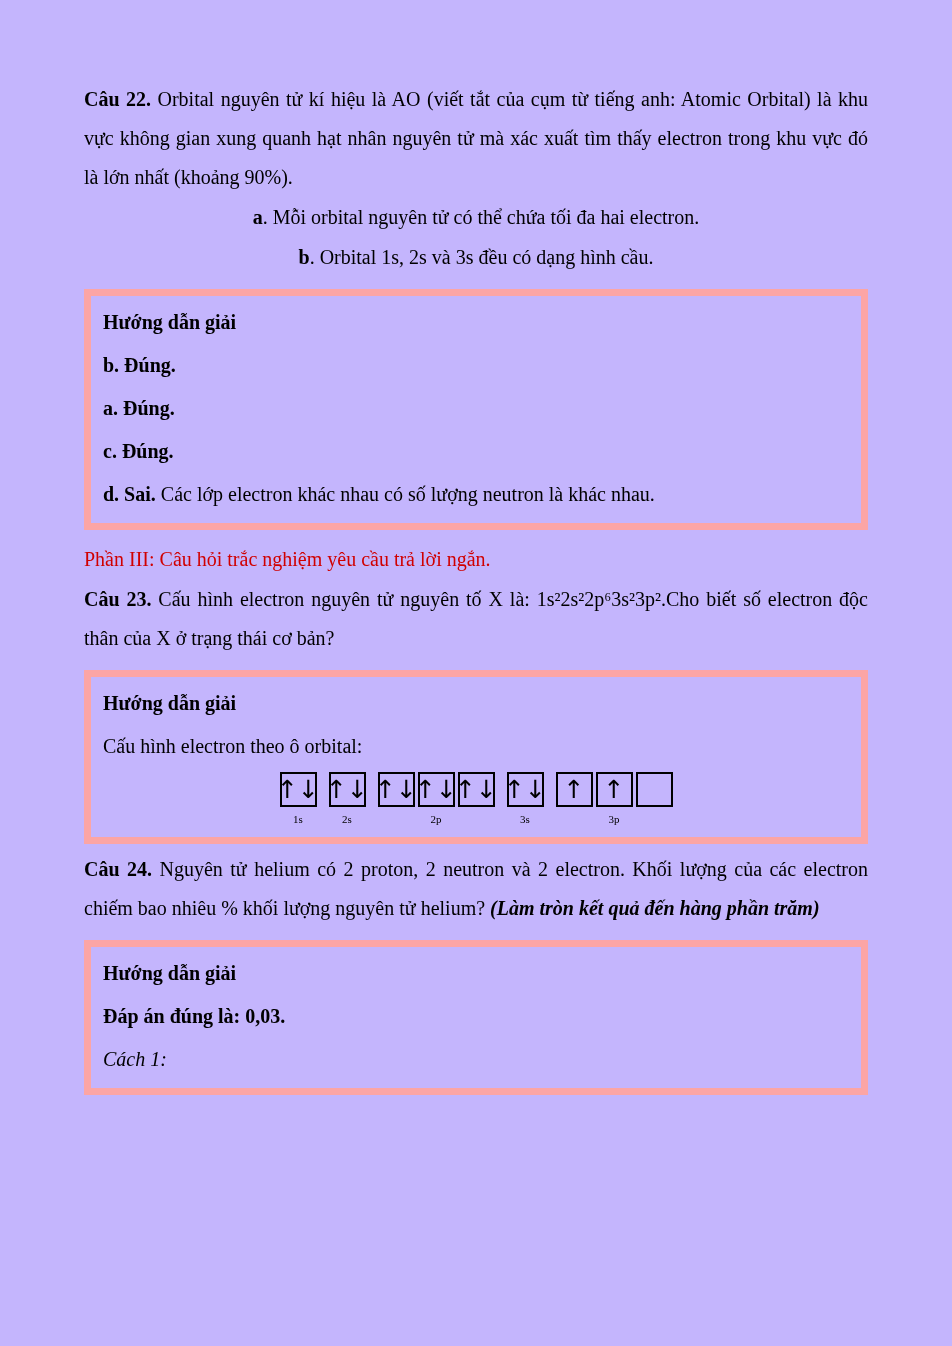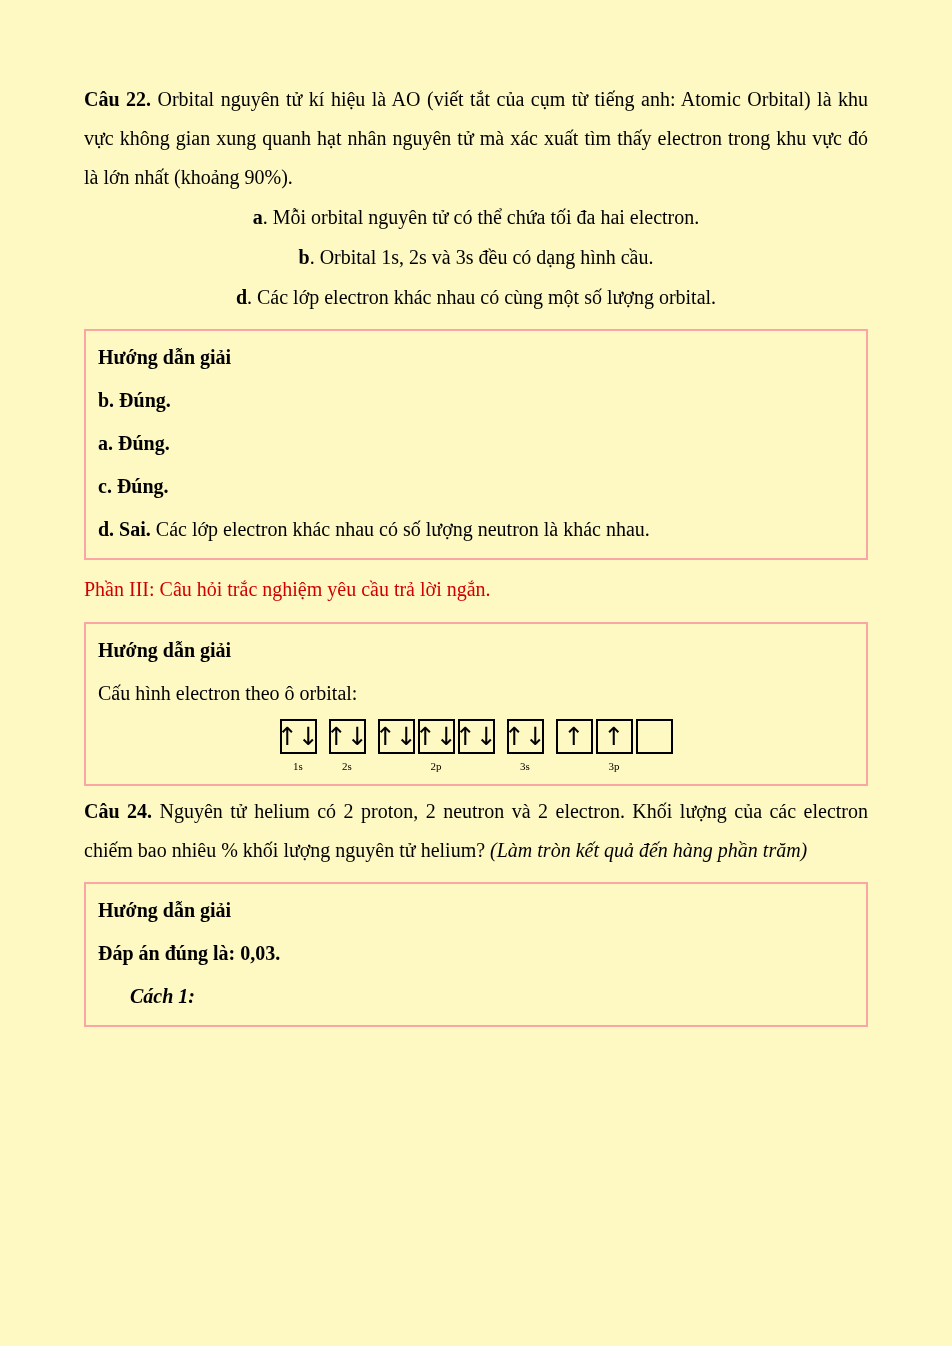--- a/index.html
+++ b/index.html
@@ -5,34 +5,34 @@
   * { margin:0; padding:0; box-sizing:border-box; }
   html, body { background:#ffffff; }
   body {
     width:952px; min-height:1346px;
     font-family:"Liberation Serif","DejaVu Serif",serif;
     color:#000;
   }
   .page {
     width:952px; min-height:1346px;
     padding:80px 84px 40px 84px;
-    background:#fef9c3;
+    background:#c4b5fd;
   }
   .para { font-size:20px; line-height:39px; text-align:justify; }
   .opt  { font-size:20px; line-height:40px;text-align:center; }
   .q-label { font-weight:bold; }
   .box {
-    border:2px solid #fca5a5;
+    border:7px solid #fca5a5;
     padding:5px 12px 7px 12px;
     margin-top:12px;
   }
   .box .line { font-size:20px; line-height:43px; text-align:left; }
   .bold { font-weight:bold; }
-  .italic { font-style:italic; }
-  .bold-italic { font-weight:bold; font-style:italic;margin-left:32px; }
+  .italic { font-style:italic;font-weight:bold; }
+  .bold-italic { font-weight:normal; font-style:italic; }
   .red-heading {
     color:var(--red,#d00000);
     font-weight:normal;
     font-size:20px; line-height:42px;
     margin-top:8px;
   }
   .mt { margin-top:6px; }
   .config { white-space:nowrap; }
   
   .orb-wrap { display:flex; justify-content:center; margin:4px 0 0 0; }
@@ -50,32 +50,32 @@
 </style>
 </head>
 <body>
 
 <div class="page">
 
   <p class="para"><span class="q-label">Câu 22.</span><span> Orbital nguyên tử kí hiệu là AO (viết tắt của cụm từ tiếng anh: Atomic Orbital) là khu vực không gian xung quanh hạt nhân nguyên tử mà xác xuất tìm thấy electron trong khu vực đó là lớn nhất (khoảng 90%).</span></p>
 
   <p class="opt"><span class="bold">a</span><span>. Mỗi orbital nguyên tử có thể chứa tối đa hai electron.</span></p>
   <p class="opt"><span class="bold">b</span><span>. Orbital 1s, 2s và 3s đều có dạng hình cầu.</span></p>
-  <p class="opt"><span class="bold">d</span><span>. Các lớp electron khác nhau có cùng một số lượng orbital.</span></p>
 
   <div class="box">
     <p class="line bold">Hướng dẫn giải</p>
     <p class="line bold">b. Đúng.</p>
     <p class="line bold">a. Đúng.</p>
     <p class="line bold">c. Đúng.</p>
     <p class="line"><span class="bold">d. Sai.</span><span> Các lớp electron khác nhau có số lượng neutron là khác nhau.</span></p>
   </div>
 
   <p class="red-heading">Phần III: Câu hỏi trắc nghiệm yêu cầu trả lời ngắn.</p>
 
+  <p class="para"><span class="q-label">Câu 23.</span><span> Cấu hình electron nguyên tử nguyên tố X là: </span><span class="config">1s²2s²2p⁶3s²3p².</span><span>Cho biết số electron độc thân của X ở trạng thái cơ bản?</span></p>
 
   <div class="box">
     <p class="line bold">Hướng dẫn giải</p>
     <p class="line">Cấu hình electron theo ô orbital:</p>
 
     <div class="orb-wrap">
       <div class="orb-row">
 
         <div class="orb-group">
           <div class="orb-cells">

